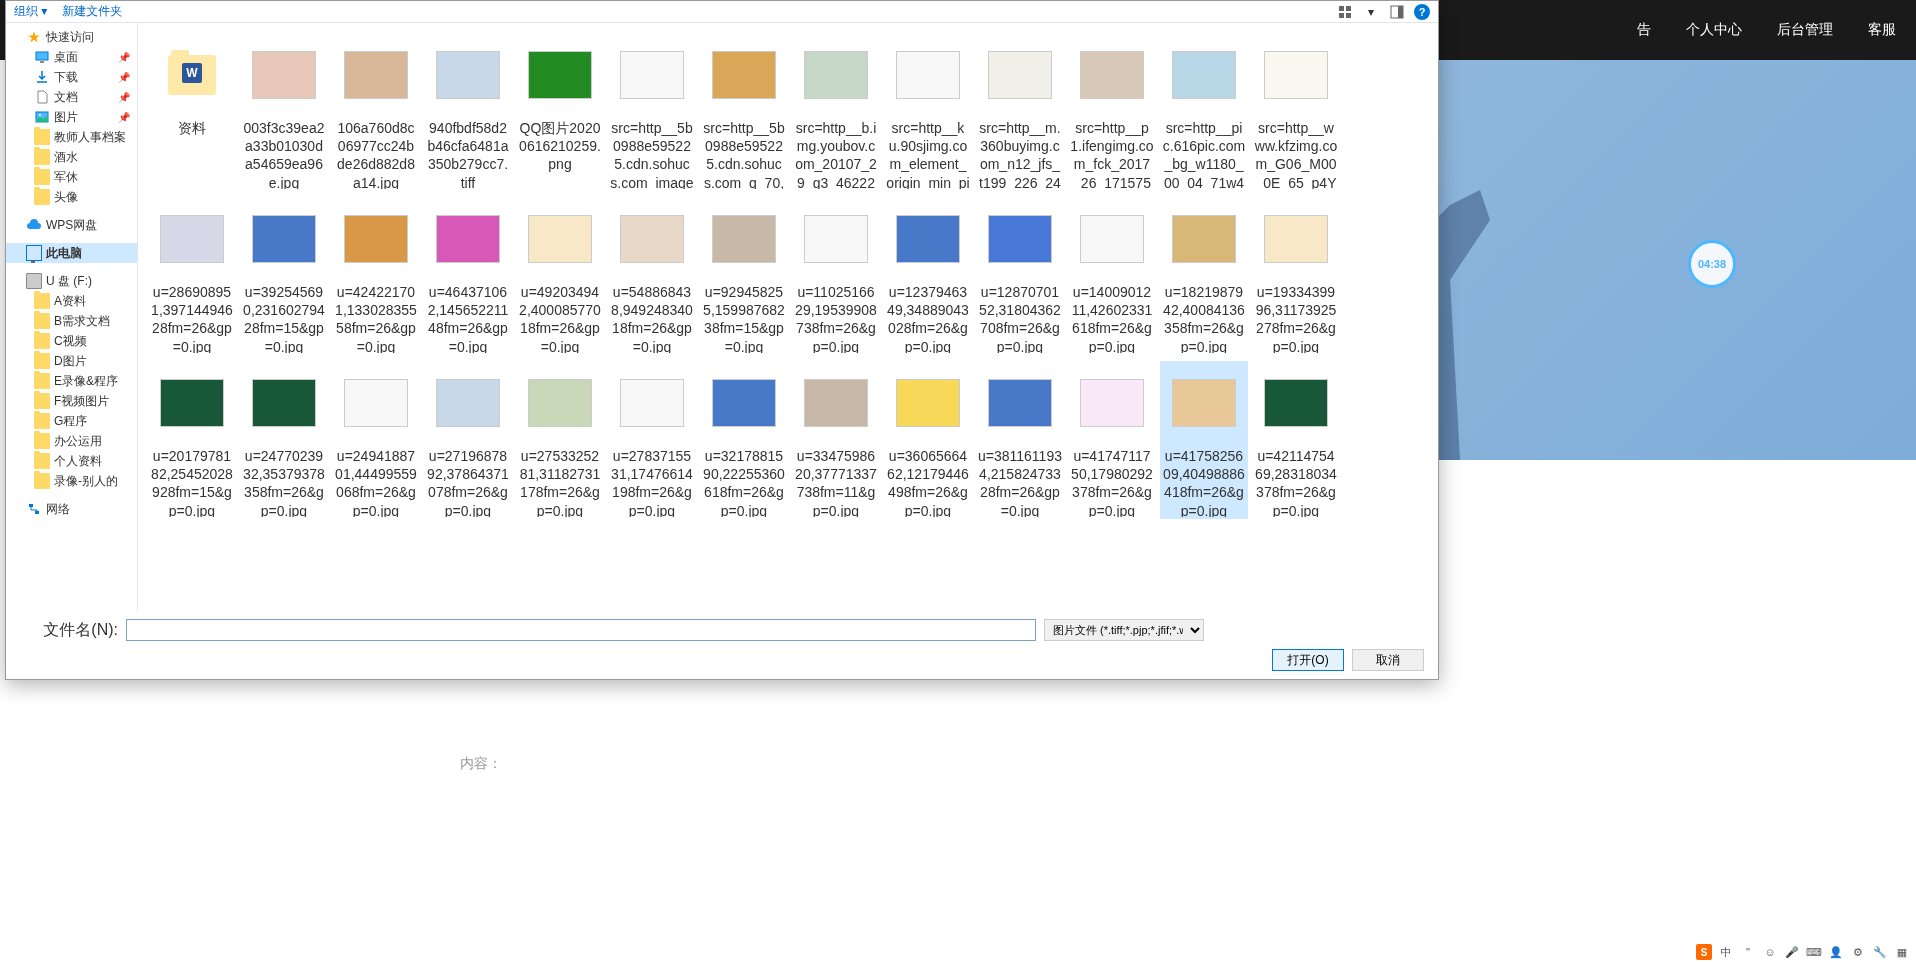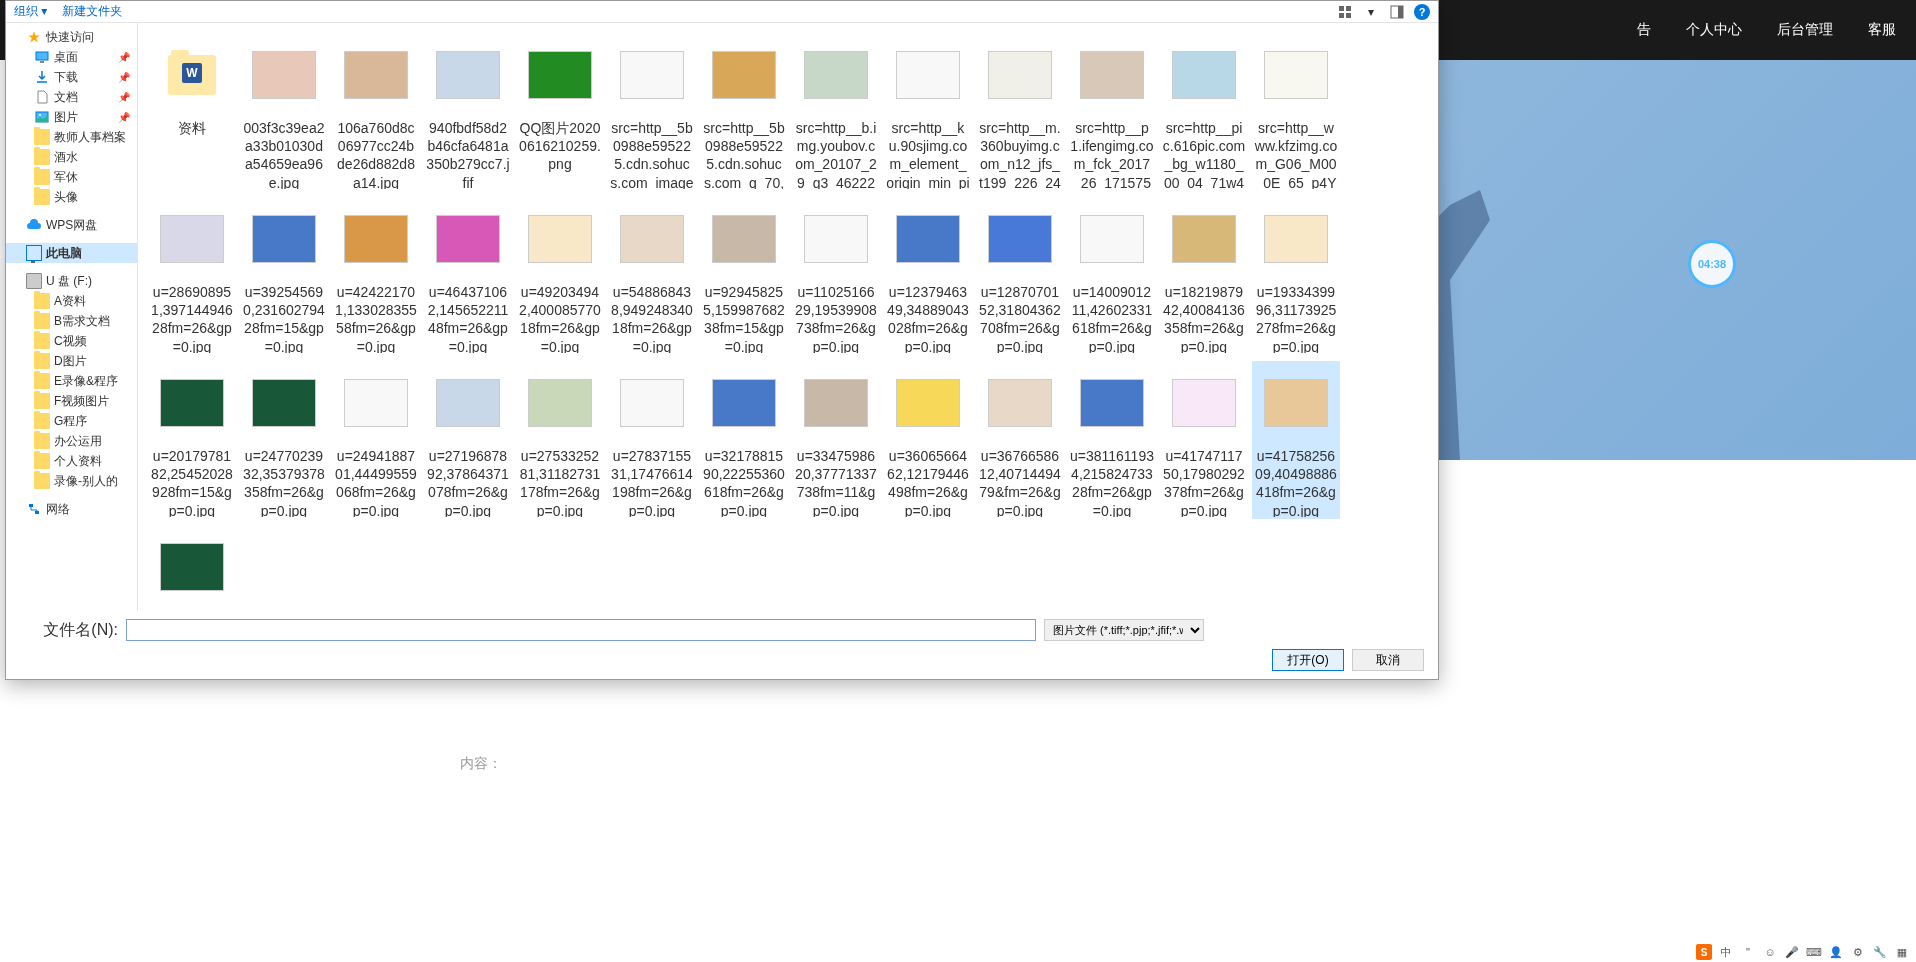--- a/index.html
+++ b/index.html
@@ -271,21 +271,21 @@
         <div class="file-item">
           <div class="file-thumb">
             <div class="thumb-box" style="background: rgb(216, 184, 152);"></div>
           </div>
           <div class="file-name">106a760d8c06977cc24bde26d882d8a14.jpg</div>
         </div>
         <div class="file-item">
           <div class="file-thumb">
             <div class="thumb-box" style="background: rgb(200, 216, 232);"></div>
           </div>
-          <div class="file-name">940fbdf58d2b46cfa6481a350b279cc7.jfif</div>
+          <div class="file-name">940fbdf58d2b46cfa6481a350b279cc7.tiff</div>
         </div>
         <div class="file-item">
           <div class="file-thumb">
             <div class="thumb-box" style="background: rgb(34, 139, 34);"></div>
           </div>
           <div class="file-name">QQ图片20200616210259.png</div>
         </div>
         <div class="file-item">
           <div class="file-thumb">
             <div class="thumb-box" style="background: rgb(248, 248, 248);"></div>
@@ -458,26 +458,20 @@
           <div class="file-thumb">
             <div class="thumb-box" style="background: rgb(200, 184, 168);"></div>
           </div>
           <div class="file-name">u=3347598620,37771337738fm=11&amp;gp=0.jpg</div>
         </div>
         <div class="file-item">
           <div class="file-thumb">
             <div class="thumb-box" style="background: rgb(248, 216, 88);"></div>
           </div>
           <div class="file-name">u=3606566462,12179446498fm=26&amp;gp=0.jpg</div>
-        </div>
-        <div class="file-item">
-          <div class="file-thumb">
-            <div class="thumb-box" style="background: rgb(232, 216, 200);"></div>
-          </div>
-          <div class="file-name">u=3676658612,4071449479&amp;fm=26&amp;gp=0.jpg</div>
         </div>
         <div class="file-item">
           <div class="file-thumb">
             <div class="thumb-box" style="background: rgb(72, 120, 200);"></div>
           </div>
           <div class="file-name">u=3811611934,21582473328fm=26&amp;gp=0.jpg</div>
         </div>
         <div class="file-item">
           <div class="file-thumb">
             <div class="thumb-box" style="background: rgb(248, 232, 248);"></div>

